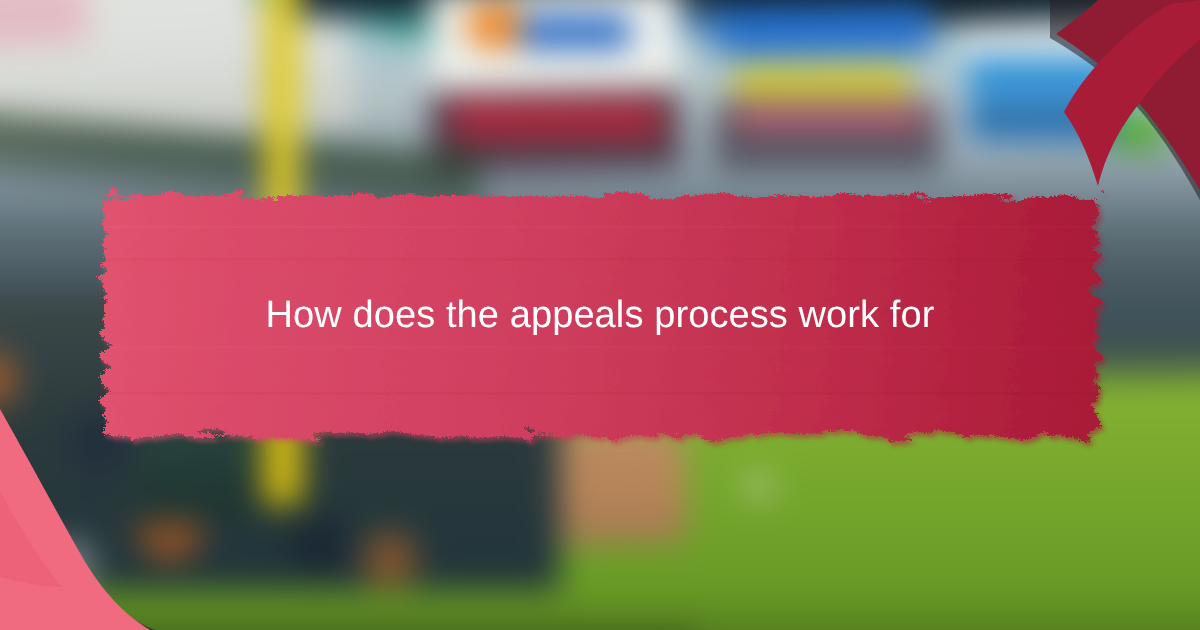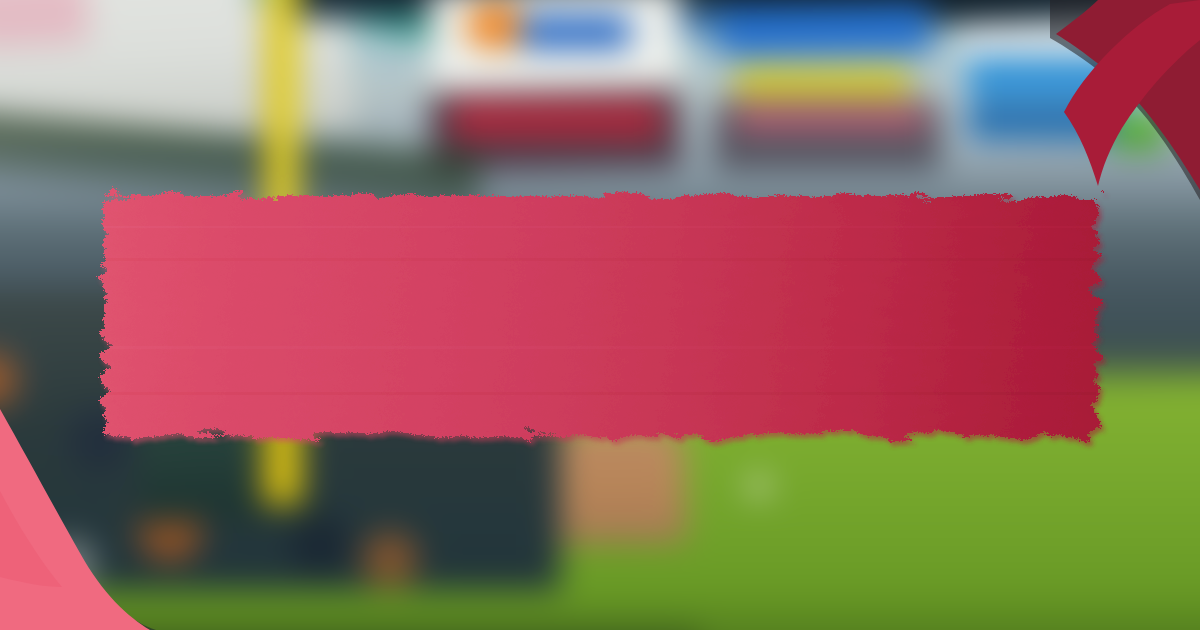--- a/index.html
+++ b/index.html
@@ -315,16 +315,17 @@
     <path d="M0,14 C26,60 54,112 80,158 C102,198 128,222 150,235 L0,235 Z" fill="#f06a80"></path>
     <path d="M0,96 C18,130 40,166 62,192 C44,192 24,188 0,182 Z" fill="#ee6279"></path>
   </svg>
 
   <div class="banner-wrap">
     <div class="banner-shadow"></div>
     <div class="banner"></div>
     <div class="streaks"></div>
 
     <div class="banner-text">
+      <span class="ln">How does the appeals process work for</span>
     </div>
   </div>
 
 </div>
 
 </body></html>

